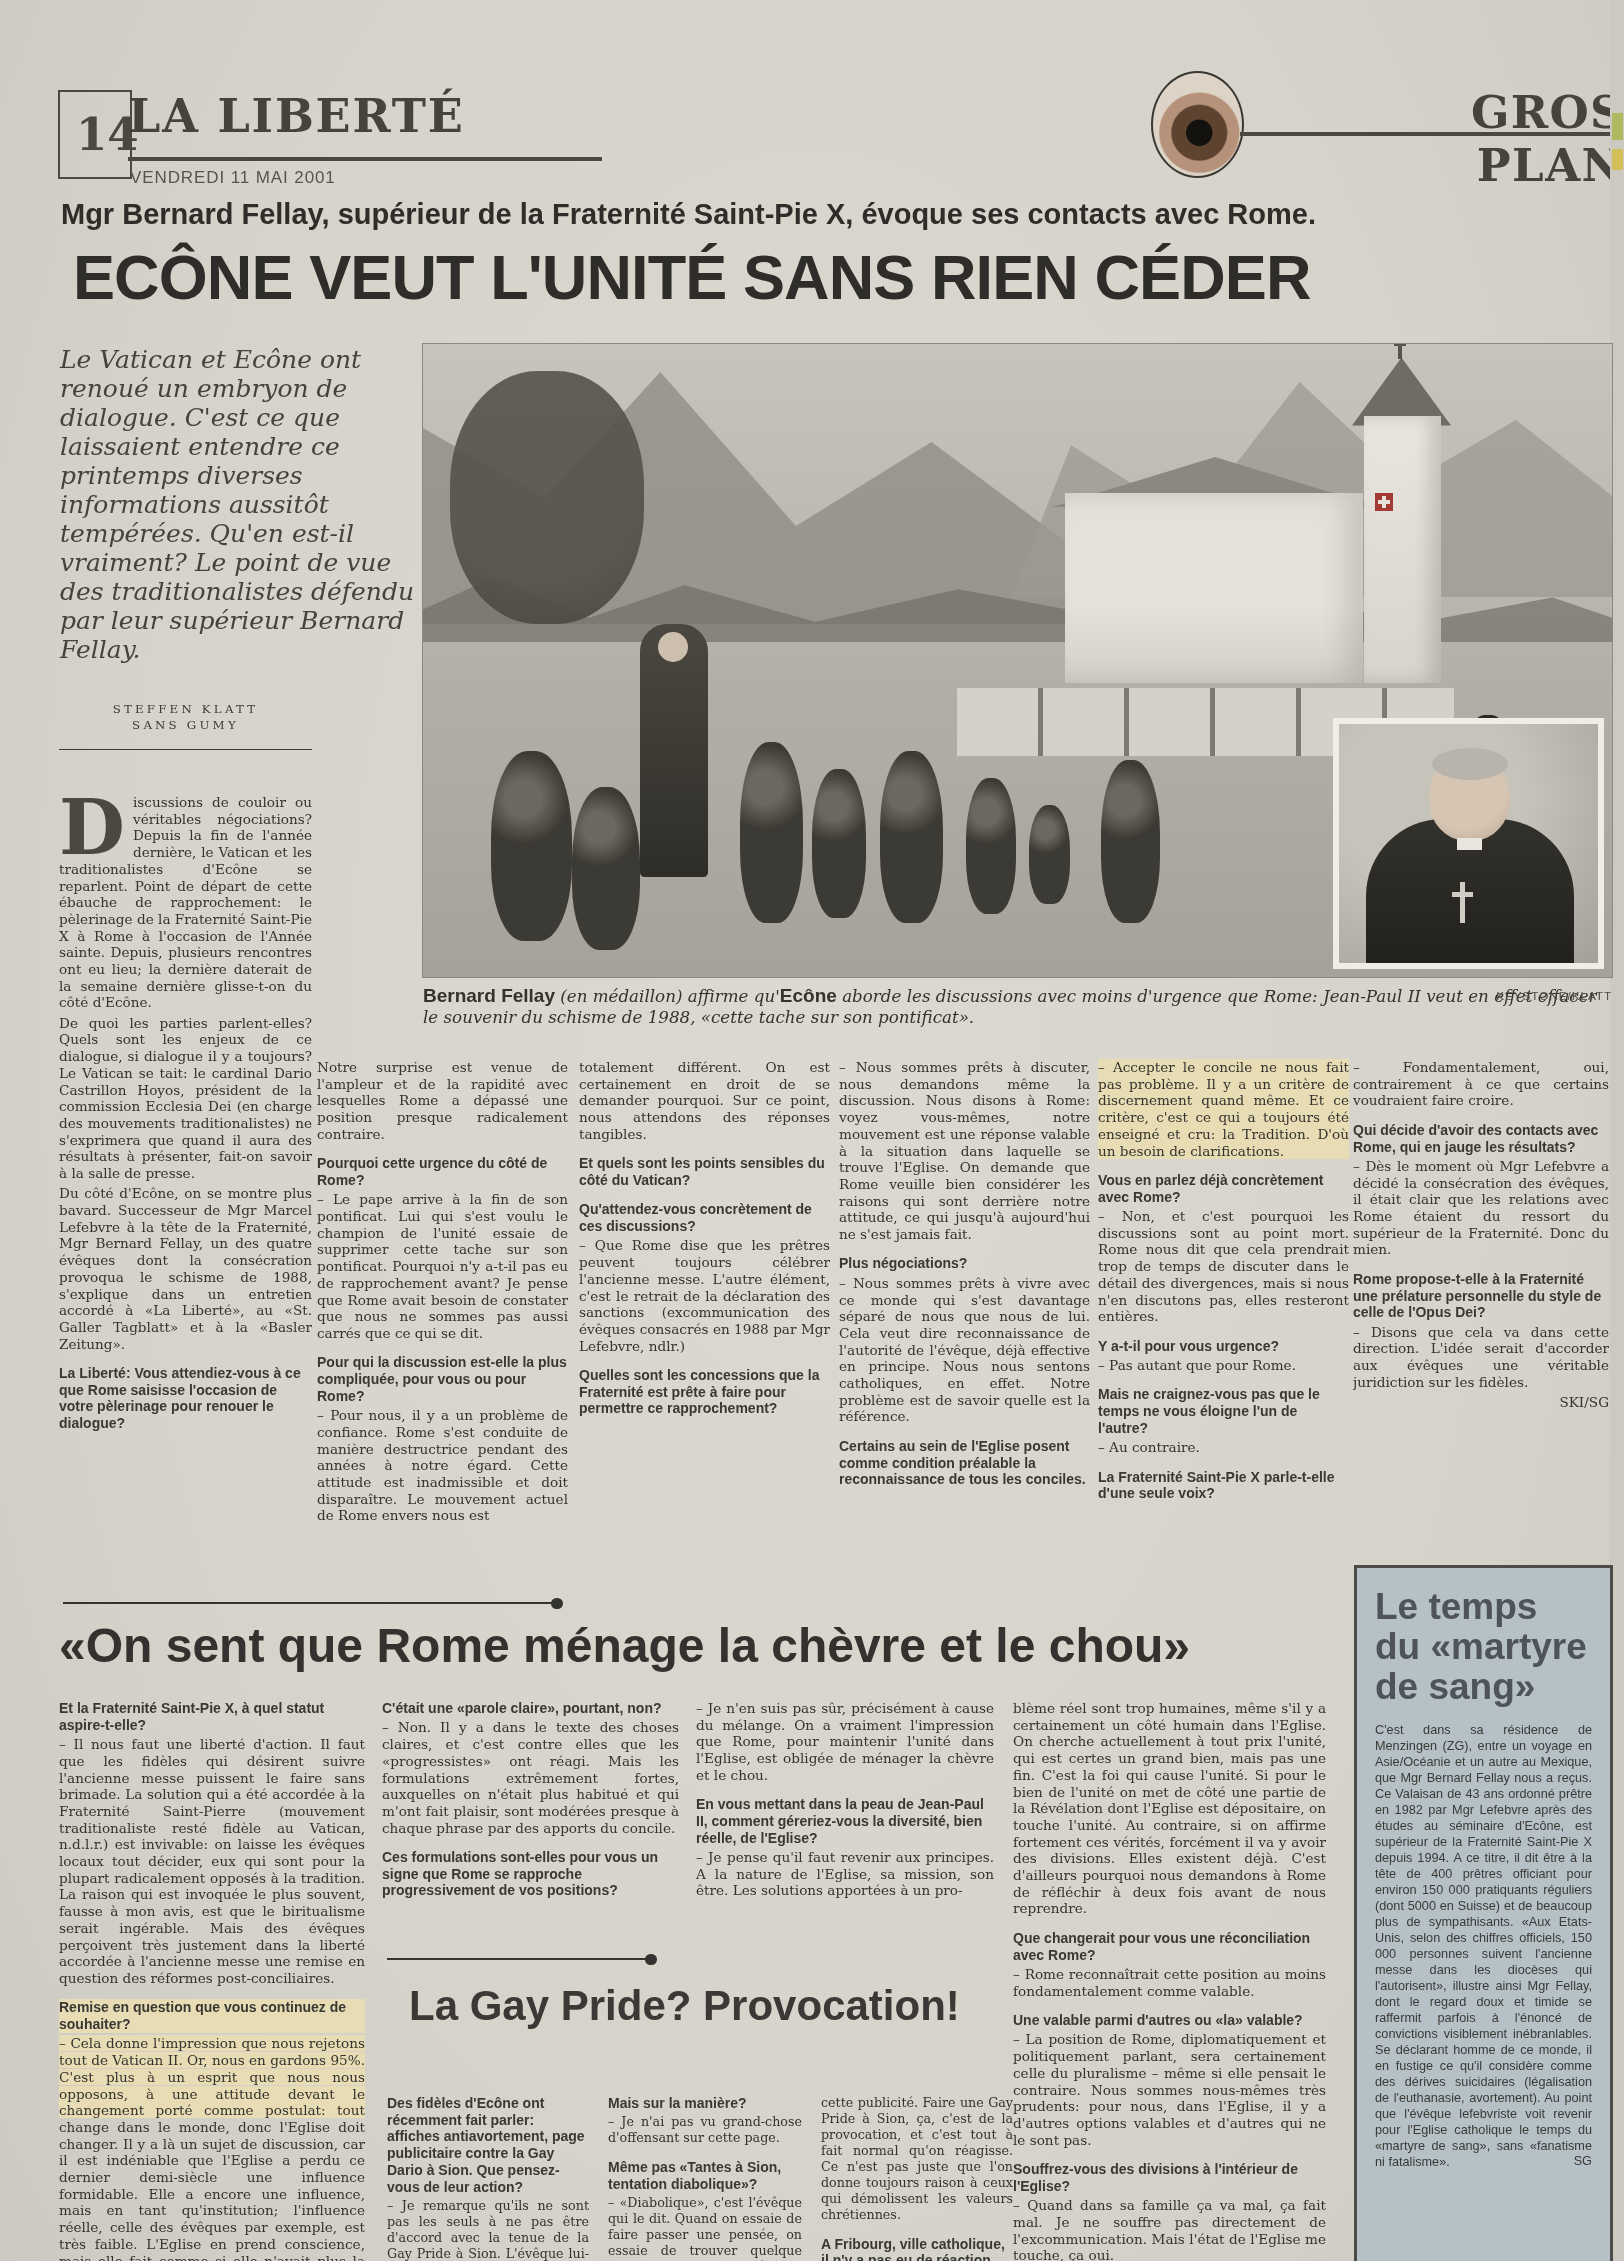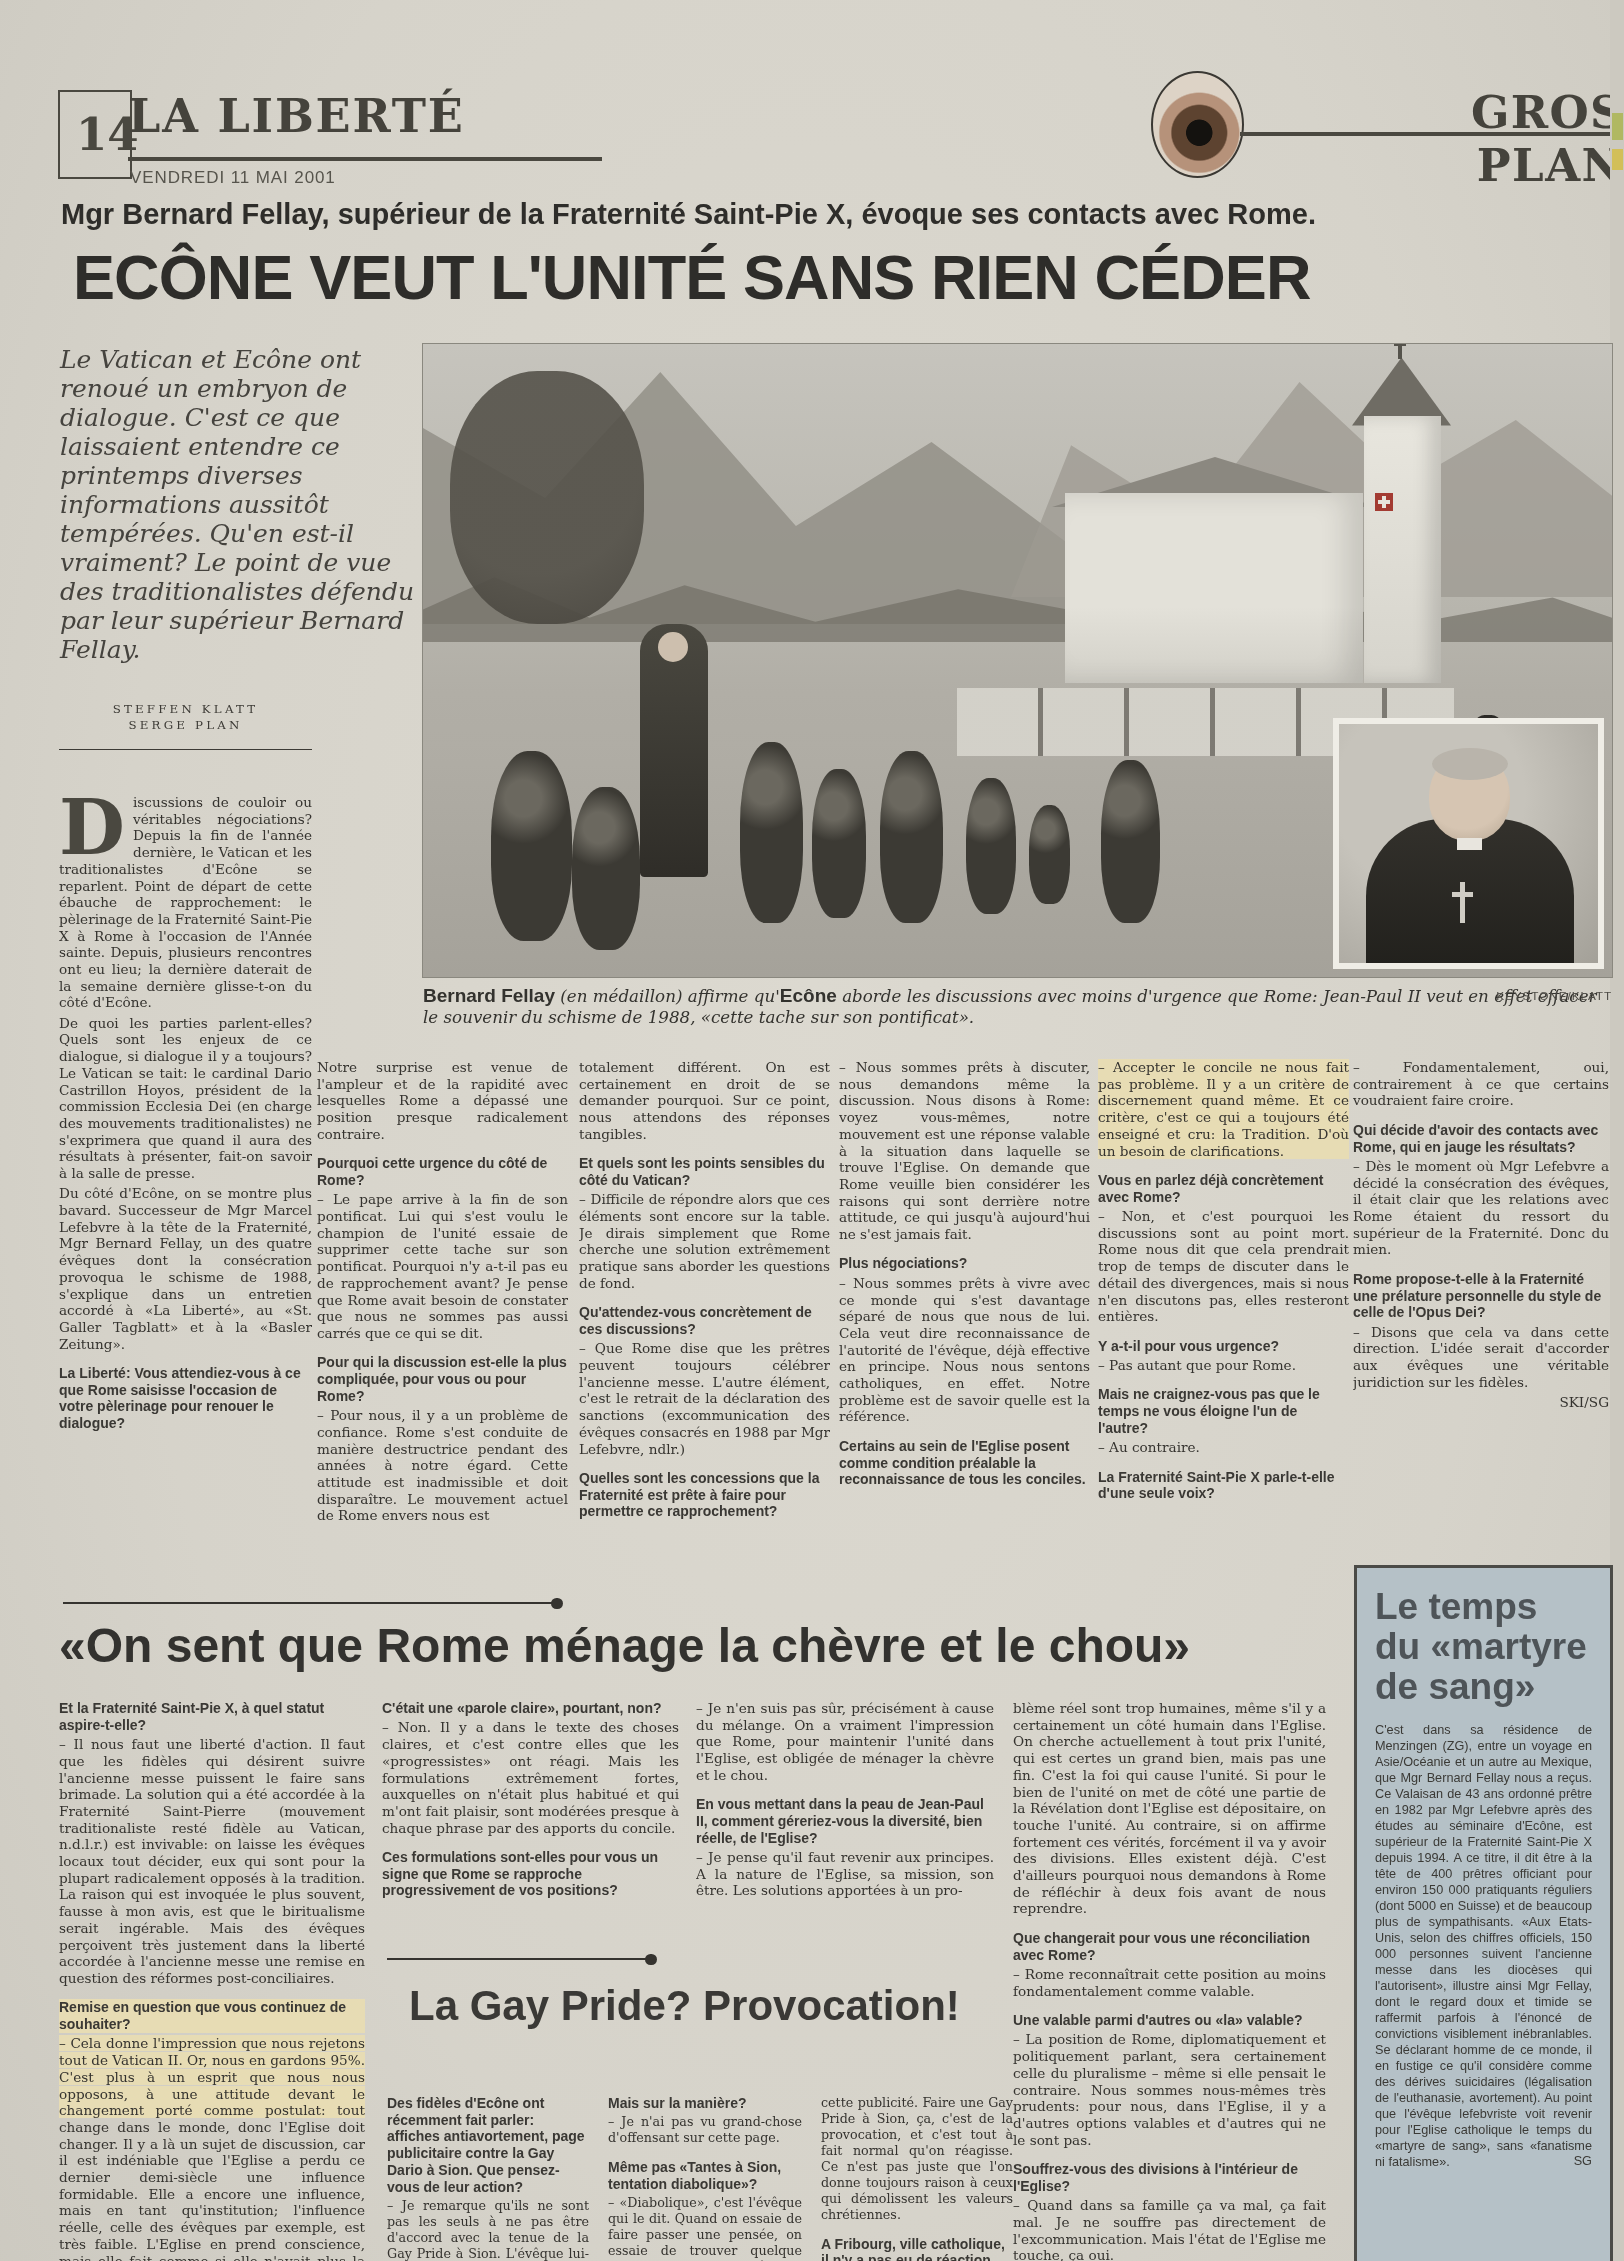--- a/index.html
+++ b/index.html
@@ -126,21 +126,21 @@
       <span class="m1"></span>
       <span class="m2"></span>
     </div>
 
   <div class="abs kicker">Mgr Bernard Fellay, supérieur de la Fraternité Saint-Pie X, évoque ses contacts avec Rome.</div>
   <div class="abs headline1">ECÔNE VEUT L'UNITÉ SANS RIEN CÉDER</div>
 
   <div class="abs standfirst">Le Vatican et Ecône ont renoué un embryon de dialogue. C'est ce que laissaient entendre ce printemps diverses informations aussitôt tempérées. Qu'en est-il vraiment? Le point de vue des traditionalistes défendu par leur supérieur Bernard Fellay.</div>
   <div class="abs byline">
     <div>STEFFEN KLATT</div>
-    <div>SERGE PLAN</div>
+    <div>SANS GUMY</div>
   </div>
   <div class="abs flow" style="left:59px;top:794px;width:253px;height:805px;">
     <p><span class="dropcap">D</span><span>iscussions de couloir ou véritables négociations? Depuis la fin de l'année dernière, le Vatican et les traditionalistes d'Ecône se reparlent. Point de départ de cette ébauche de rapprochement: le pèlerinage de la Fraternité Saint-Pie X à Rome à l'occasion de l'Année sainte. Depuis, plusieurs rencontres ont eu lieu; la dernière daterait de la semaine dernière glisse-t-on du côté d'Ecône.</span></p>
     <p>De quoi les parties parlent-elles? Quels sont les enjeux de ce dialogue, si dialogue il y a toujours? Le Vatican se tait: le cardinal Dario Castrillon Hoyos, président de la commission Ecclesia Dei (en charge des mouvements traditionalistes) ne s'exprimera que quand il aura des résultats à présenter, fait-on savoir à la salle de presse.</p>
     <p>Du côté d'Ecône, on se montre plus bavard. Successeur de Mgr Marcel Lefebvre à la tête de la Fraternité, Mgr Bernard Fellay, un des quatre évêques dont la consécration provoqua le schisme de 1988, s'explique dans un entretien accordé à «La Liberté», au «St. Galler Tagblatt» et à la «Basler Zeitung».</p>
     <p class="q">La Liberté: Vous attendiez-vous à ce que Rome saisisse l'occasion de votre pèlerinage pour renouer le dialogue?</p>
   </div>
   <div class="abs endrule" style="left:63px;top:1602px;width:497px;">
       <span class="dot"></span>
     </div>
@@ -186,21 +186,20 @@
   <div class="abs flow c-mid" style="left:317px;">
     <p>Notre surprise est venue de l'ampleur et de la rapidité avec lesquelles Rome a dépassé une position presque radicalement contraire.</p>
     <p class="q">Pourquoi cette urgence du côté de Rome?</p>
     <p>– Le pape arrive à la fin de son pontificat. Lui qui s'est voulu le champion de l'unité essaie de supprimer cette tache sur son pontificat. Pourquoi n'y a-t-il pas eu de rapprochement avant? Je pense que Rome avait besoin de constater que nous ne sommes pas aussi carrés que ce qui se dit.</p>
     <p class="q">Pour qui la discussion est-elle la plus compliquée, pour vous ou pour Rome?</p>
     <p>– Pour nous, il y a un problème de confiance. Rome s'est conduite de manière destructrice pendant des années à notre égard. Cette attitude est inadmissible et doit disparaître. Le mouvement actuel de Rome envers nous est</p>
   </div>
   <div class="abs flow c-mid" style="left:579px;">
     <p>totalement différent. On est certainement en droit de se demander pourquoi. Sur ce point, nous attendons des réponses tangibles.</p>
     <p class="q">Et quels sont les points sensibles du côté du Vatican?</p>
-    <p>– Difficile de répondre alors que ces éléments sont encore sur la table. Je dirais simplement que Rome cherche une solution extrêmement pratique sans aborder les questions de fond.</p>
     <p class="q">Qu'attendez-vous concrètement de ces discussions?</p>
     <p>– Que Rome dise que les prêtres peuvent toujours célébrer l'ancienne messe. L'autre élément, c'est le retrait de la déclaration des sanctions (excommunication des évêques consacrés en 1988 par Mgr Lefebvre, ndlr.)</p>
     <p class="q">Quelles sont les concessions que la Fraternité est prête à faire pour permettre ce rapprochement?</p>
   </div>
   <div class="abs flow c-mid" style="left:839px;">
     <p>– Nous sommes prêts à discuter, nous demandons même la discussion. Nous disons à Rome: voyez vous-mêmes, notre mouvement est une réponse valable à la situation dans laquelle se trouve l'Eglise. On demande que Rome veuille bien considérer les raisons qui sont derrière notre attitude, ce qui jusqu'à aujourd'hui ne s'est jamais fait.</p>
     <p class="q">Plus négociations?</p>
     <p>– Nous sommes prêts à vivre avec ce monde qui s'est davantage séparé de nous que nous de lui. Cela veut dire reconnaissance de l'autorité de l'évêque, déjà effective en principe. Nous nous sentons catholiques, en effet. Notre problème est de savoir quelle est la référence.</p>
     <p class="q">Certains au sein de l'Eglise posent comme condition préalable la reconnaissance de tous les conciles.</p>
   </div>

